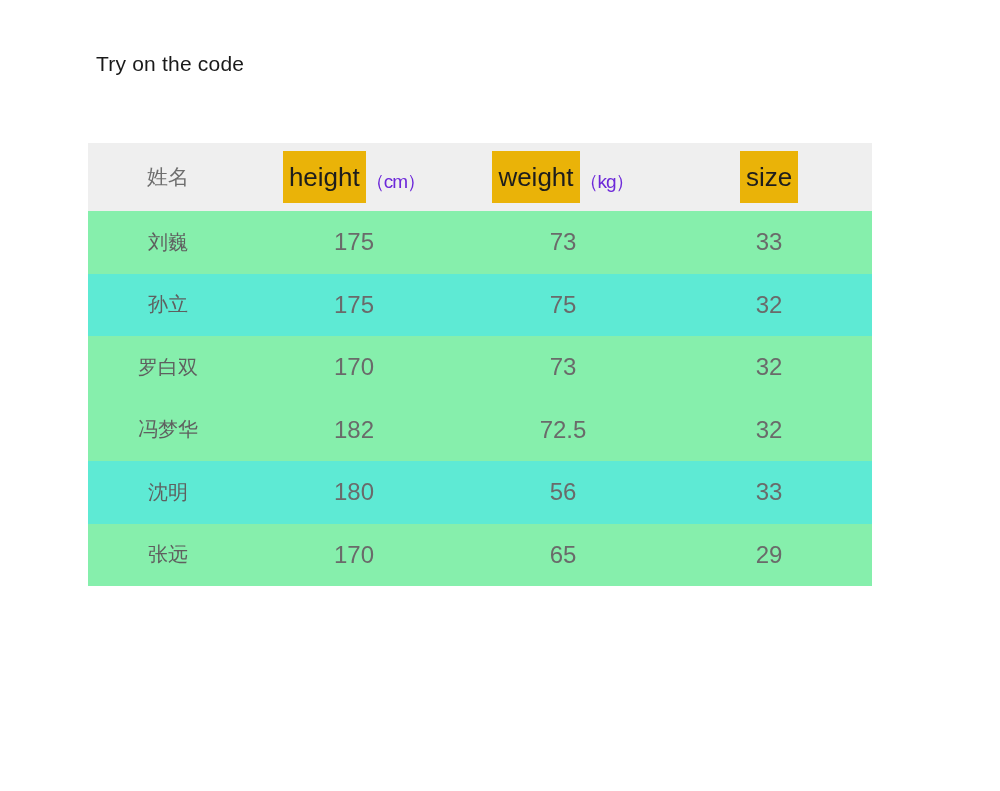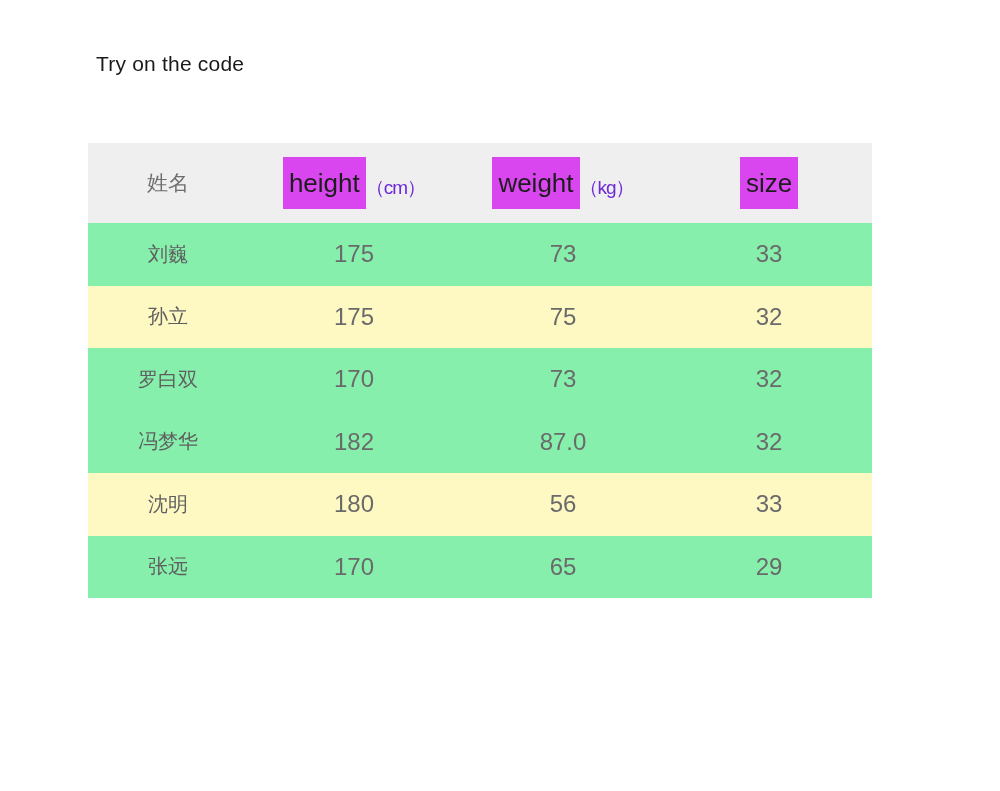--- a/index.html
+++ b/index.html
@@ -40,61 +40,61 @@
   .size-table col.c-name   { width: 160px; }
   .size-table col.c-height { width: 212px; }
   .size-table col.c-weight { width: 206px; }
   .size-table col.c-size   { width: 206px; }
 
   .size-table thead tr {
     background: #efefef;
     height: 64px;
   }
   .size-table thead th {
-    padding: 8px;
+    padding: 2px;
     margin: 0;
     font-weight: 400;
     text-align: center;
     vertical-align: middle;
     color: #6e6e6e;
     font-size: 21px;
     height: 64px;
   }
   .th-name {
     font-size: 21px;
     color: #6e6e6e;
   }
   .th-compound {
     display: inline-block;
     white-space: nowrap;
     line-height: 1;
   }
   .hl {
     display: inline-block;
-    background: #d946ef;
+    background: #eab308;
     color: #1d1d1d;
     font-size: 26px;
     line-height: 52px;
     padding: 0 6px;
     vertical-align: middle;
   }
   .unit {
     display: inline-block;
     color: #6d28d9;
     font-size: 19px;
     vertical-align: middle;
     letter-spacing: -1px;
     margin-top: 8px;
   }
 
   .size-table tbody tr {
     height: 62.5px;
   }
   .size-table tbody tr.row-light { background: #86efac; }
-  .size-table tbody tr.row-shade { background: #fef9c3; }
+  .size-table tbody tr.row-shade { background: #5eead4; }
   .size-table tbody td {
     padding: 0;
     margin: 0;
     text-align: center;
     vertical-align: middle;
     color: #6a6a6a;
     font-size: 24px;
     font-weight: 400;
     height: 62.5px;
   }
@@ -154,21 +154,21 @@
       </tr>
       <tr class="row-light">
         <td class="cell-name">罗白双</td>
         <td>170</td>
         <td>73</td>
         <td>32</td>
       </tr>
       <tr class="row-light">
         <td class="cell-name">冯梦华</td>
         <td>182</td>
-        <td>87.0</td>
+        <td>72.5</td>
         <td>32</td>
       </tr>
       <tr class="row-shade">
         <td class="cell-name">沈明</td>
         <td>180</td>
         <td>56</td>
         <td>33</td>
       </tr>
       <tr class="row-light">
         <td class="cell-name">张远</td>

